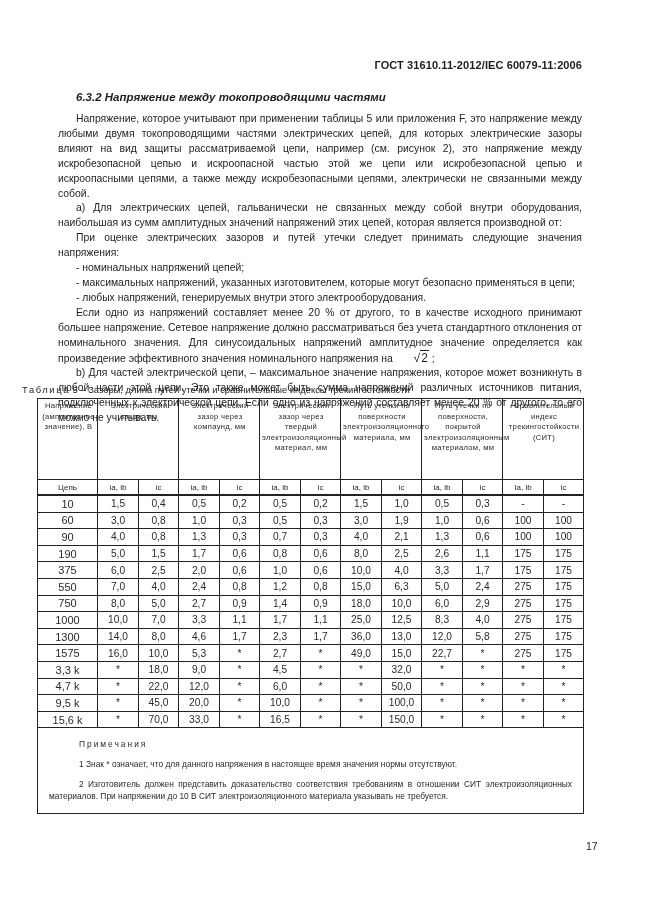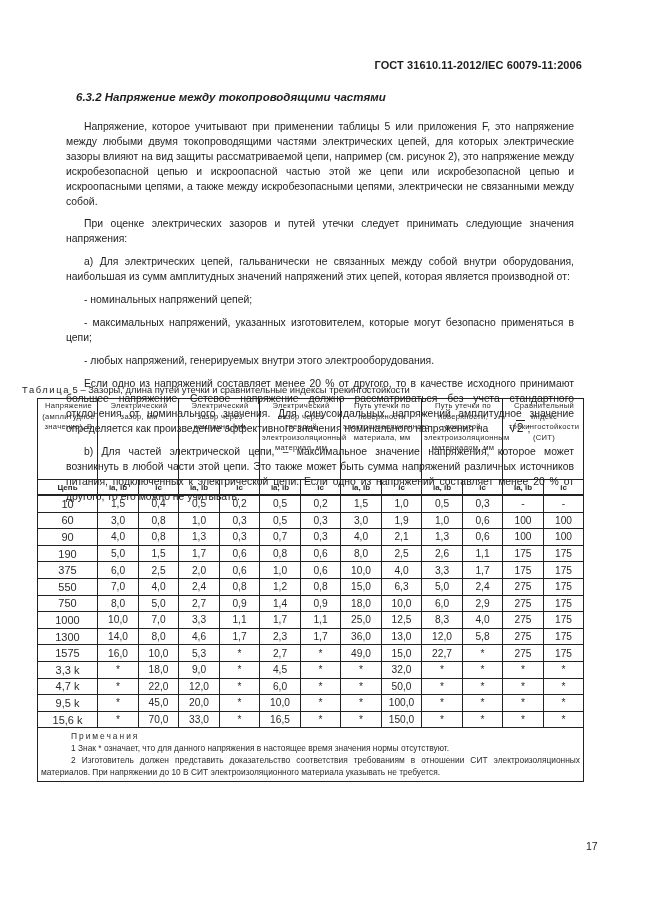--- a/index.html
+++ b/index.html
@@ -1,47 +1,47 @@
 <!DOCTYPE html>
 <html><head>
 <meta charset="utf-8">
 <style>
   html, body { margin: 0; padding: 0; background: #ffffff; }
   body { width: 646px; height: 913px; position: relative; overflow: hidden;
          font-family: "Liberation Sans", "DejaVu Sans", sans-serif; color: #1e1e1e; }
   .hdr { position: absolute; top: 59px; right: 64px; font-size: 11px; font-weight: bold; letter-spacing: 0.1px; }
   .sec { position: absolute; top: 91px; left: 76px; font-size: 11.5px; font-weight: bold; font-style: italic; }
   .body-text { position: absolute; left: 58px; width: 524px; top: 112px; font-size: 10.4px; line-height: 14.9px; text-align: justify; }
-  .body-text p { margin: 8px; text-indent: 18px; }
+  .body-text p { margin: 0; text-indent: 18px; }
   .sqrt { display: inline-block; font-size: 12px; }
   .sqrt .rad { border-top: 1px solid #1e1e1e; padding: 0 1px; }
   .caption { position: absolute; top: 384px; left: 22px; font-size: 9.4px; }
   .caption .sp { letter-spacing: 1.6px; }
   table.t5 { position: absolute; top: 398px; left: 37px; width: 546px; border-collapse: collapse; table-layout: fixed; font-size: 10.5px; }
   table.t5 td, table.t5 th { border: 1px solid #222; text-align: center; padding: 0; font-weight: normal; color: #2a2a2a; }
   table.t5 th.h { font-size: 7.6px; line-height: 10.6px; vertical-align: top; padding: 2px 0 3px 2px; height: 75px; letter-spacing: 0.3px; }
-  table.t5 tr.sub td { font-size: 8px; height: 14px; font-weight: bold; }
+  table.t5 tr.sub td { font-size: 8px; height: 14px; }
   table.t5 tr.sub td { border-bottom: 2.5px solid #222; }
   table.t5 tr.row td { height: 15.6px; font-size: 10.2px; }
   table.t5 tr.row td.v { font-size: 11px; }
   table.t5 td.notes { text-align: justify; font-size: 8.4px; line-height: 12px; padding: 2px 3px 3px 3px; }
-  .notes .nt { text-indent: 30px; margin: 0; }
+  .notes .nt { text-indent: 30px; margin: 8px; }
   .notes .title { letter-spacing: 2px; }
   .pnum { position: absolute; top: 840px; left: 570px; font-size: 10.5px; margin-left: 16px; }
 </style>
 </head>
 <body>
 
 <div class="hdr">ГОСТ 31610.11-2012/IEC 60079-11:2006</div>
 <div class="sec">6.3.2 Напряжение между токопроводящими частями</div>
 
 <div class="body-text">
   <p>Напряжение, которое учитывают при применении таблицы 5 или приложения F, это напряжение между любыми двумя токопроводящими частями электрических цепей, для которых электрические зазоры влияют на вид защиты рассматриваемой цепи, например (см. рисунок 2), это напряжение между искробезопасной цепью и искроопасной частью этой же цепи или искробезопасной цепью и искроопасными цепями, а также между искробезопасными цепями, электрически не связанными между собой.</p>
+  <p>а) Для электрических цепей, гальванически не связанных между собой внутри оборудования, наибольшая из сумм амплитудных значений напряжений этих цепей, которая является производной от:</p>
   <p>При оценке электрических зазоров и путей утечки следует принимать следующие значения напряжения:</p>
-  <p>а) Для электрических цепей, гальванически не связанных между собой внутри оборудования, наибольшая из сумм амплитудных значений напряжений этих цепей, которая является производной от:</p>
   <p>- номинальных напряжений цепей;</p>
   <p>- максимальных напряжений, указанных изготовителем, которые могут безопасно применяться в цепи;</p>
   <p>- любых напряжений, генерируемых внутри этого электрооборудования.</p>
   <p><span>Если одно из напряжений составляет менее 20 % от другого, то в качестве исходного принимают большее напряжение. Сетевое напряжение должно рассматриваться без учета стандартного отклонения от номинального значения. Для синусоидальных напряжений амплитудное значение определяется как произведение эффективного значения номинального напряжения на</span> <span class="sqrt"><span>√</span><span class="rad">2</span></span><span> ;</span></p>
   <p>b) Для частей электрической цепи, – максимальное значение напряжения, которое может возникнуть в любой части этой цепи. Это также может быть сумма напряжений различных источников питания, подключенных к электрической цепи. Если одно из напряжений составляет менее 20 % от другого, то его можно не учитывать.</p>
 </div>
 
 <div class="caption"><span class="sp">Таблица</span><span> 5 – Зазоры, длина путей утечки и сравнительные индексы трекингостойкости</span></div>
 
 <table class="t5">

